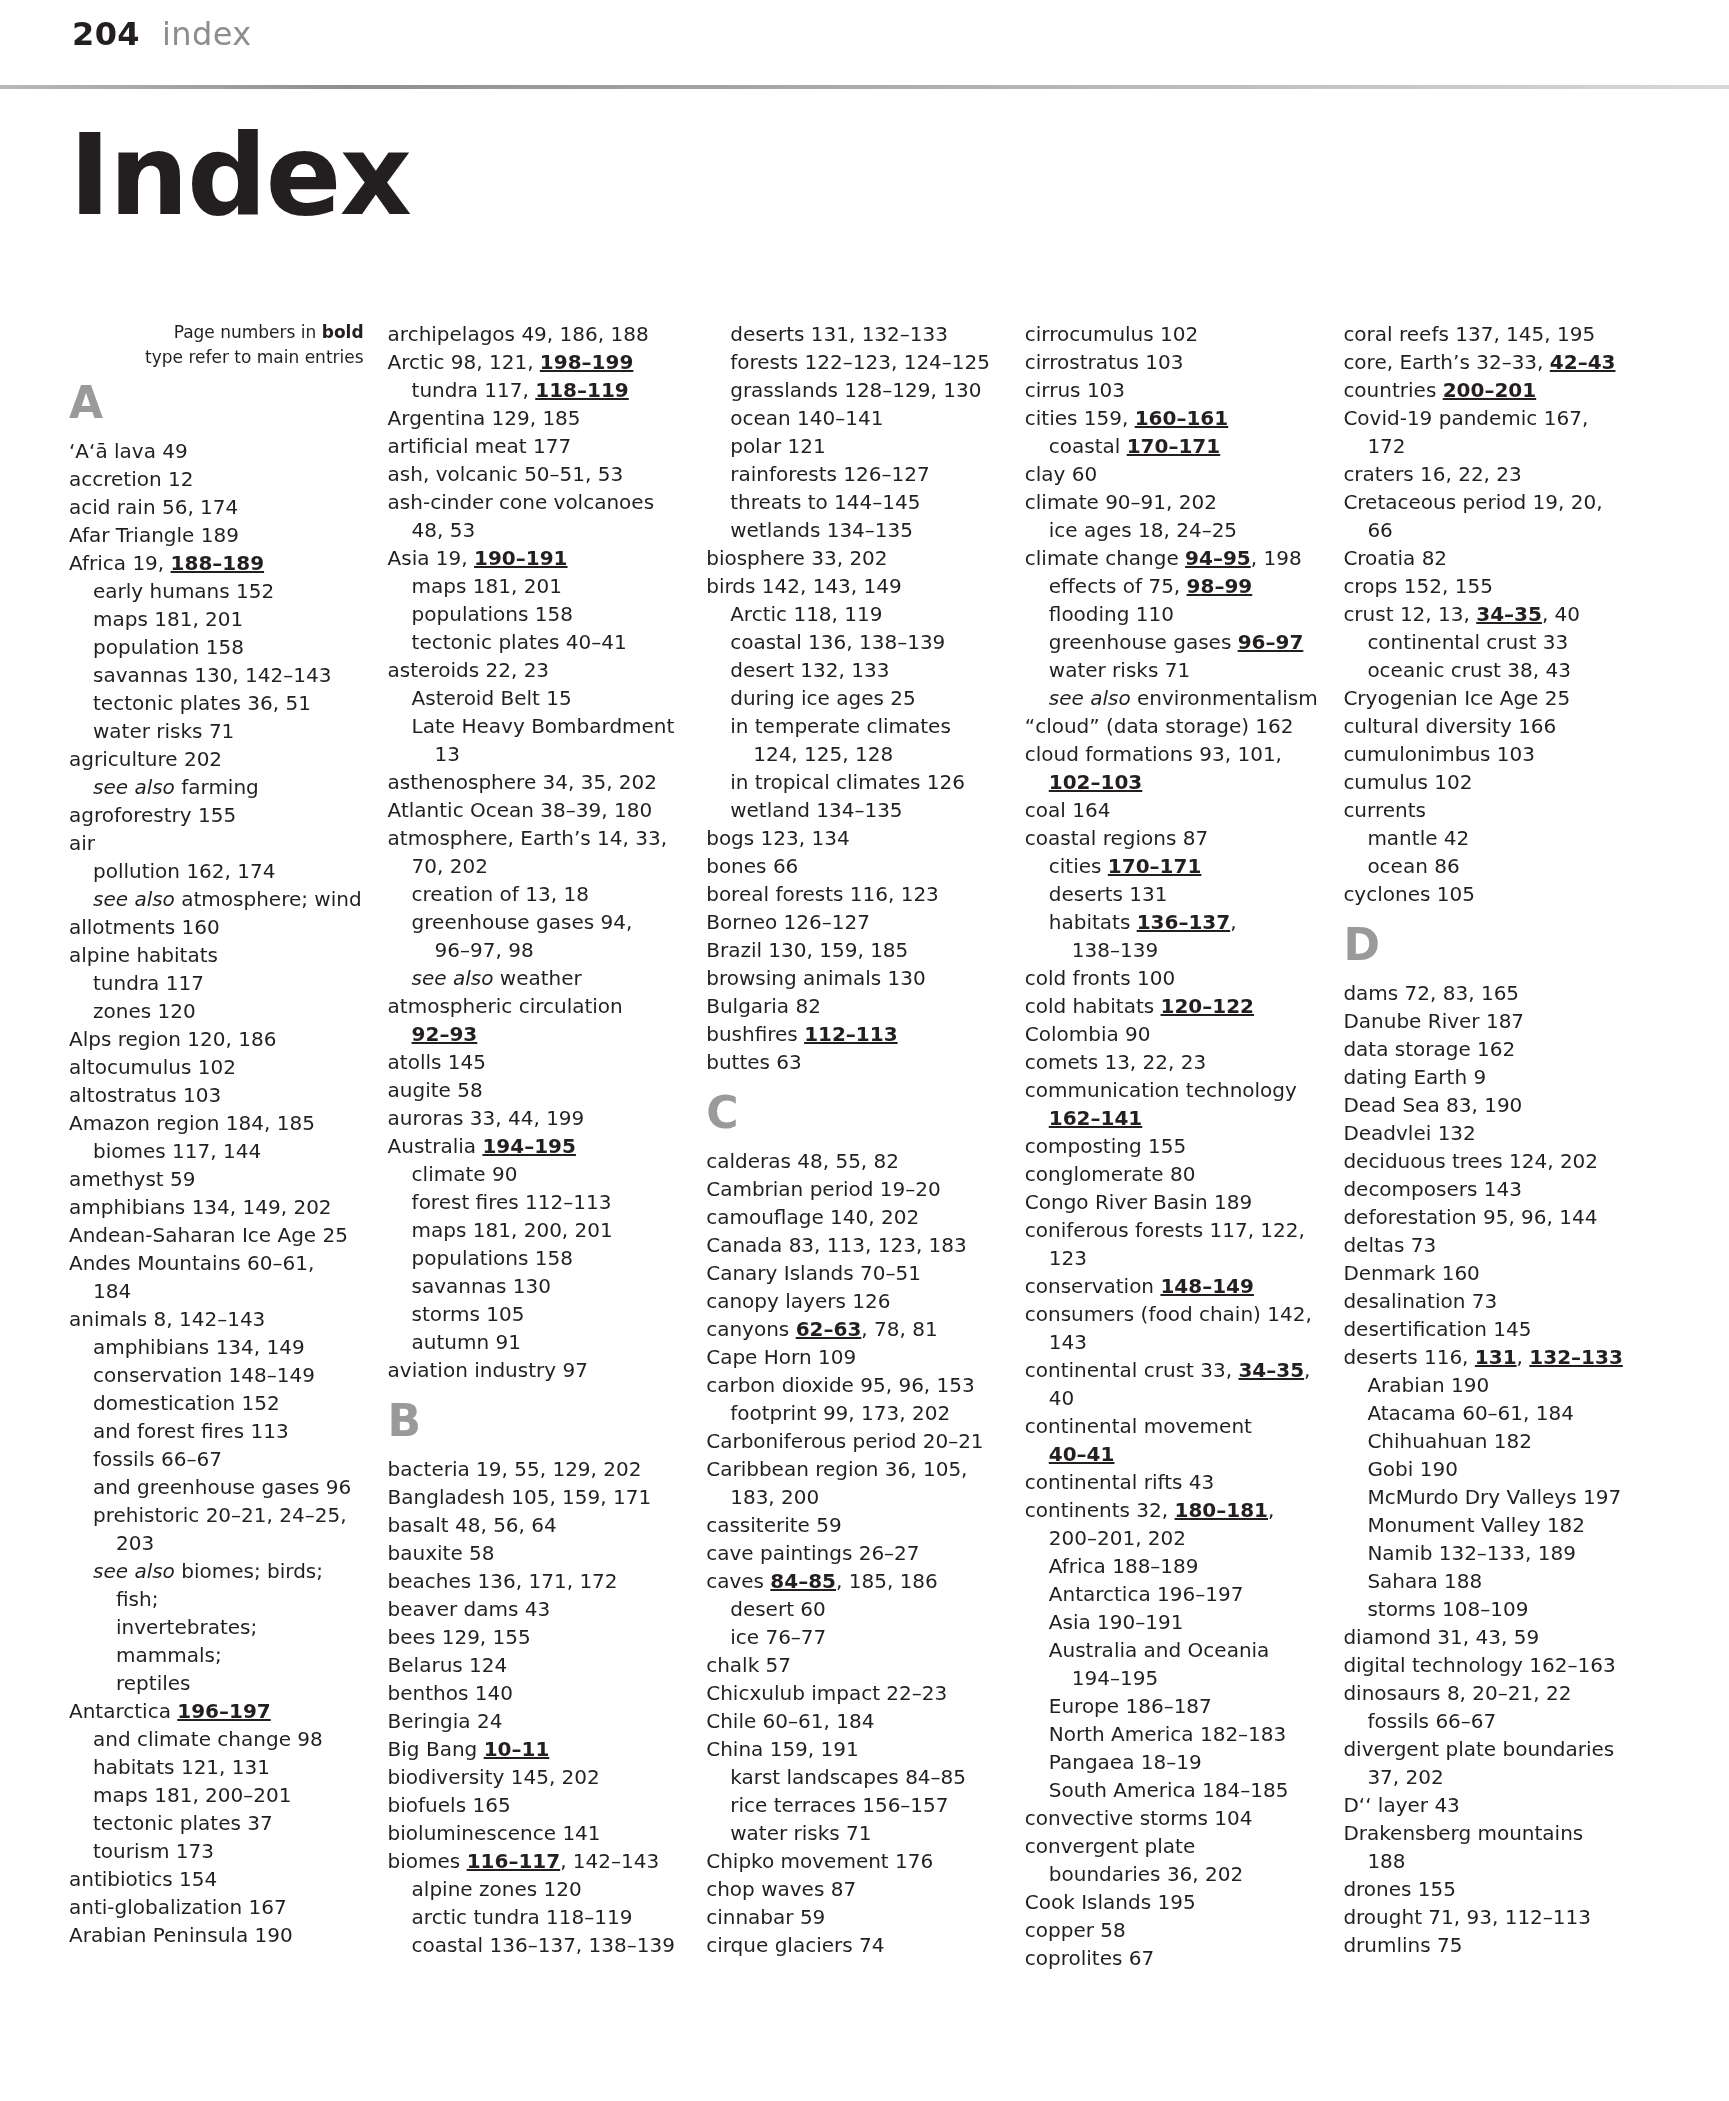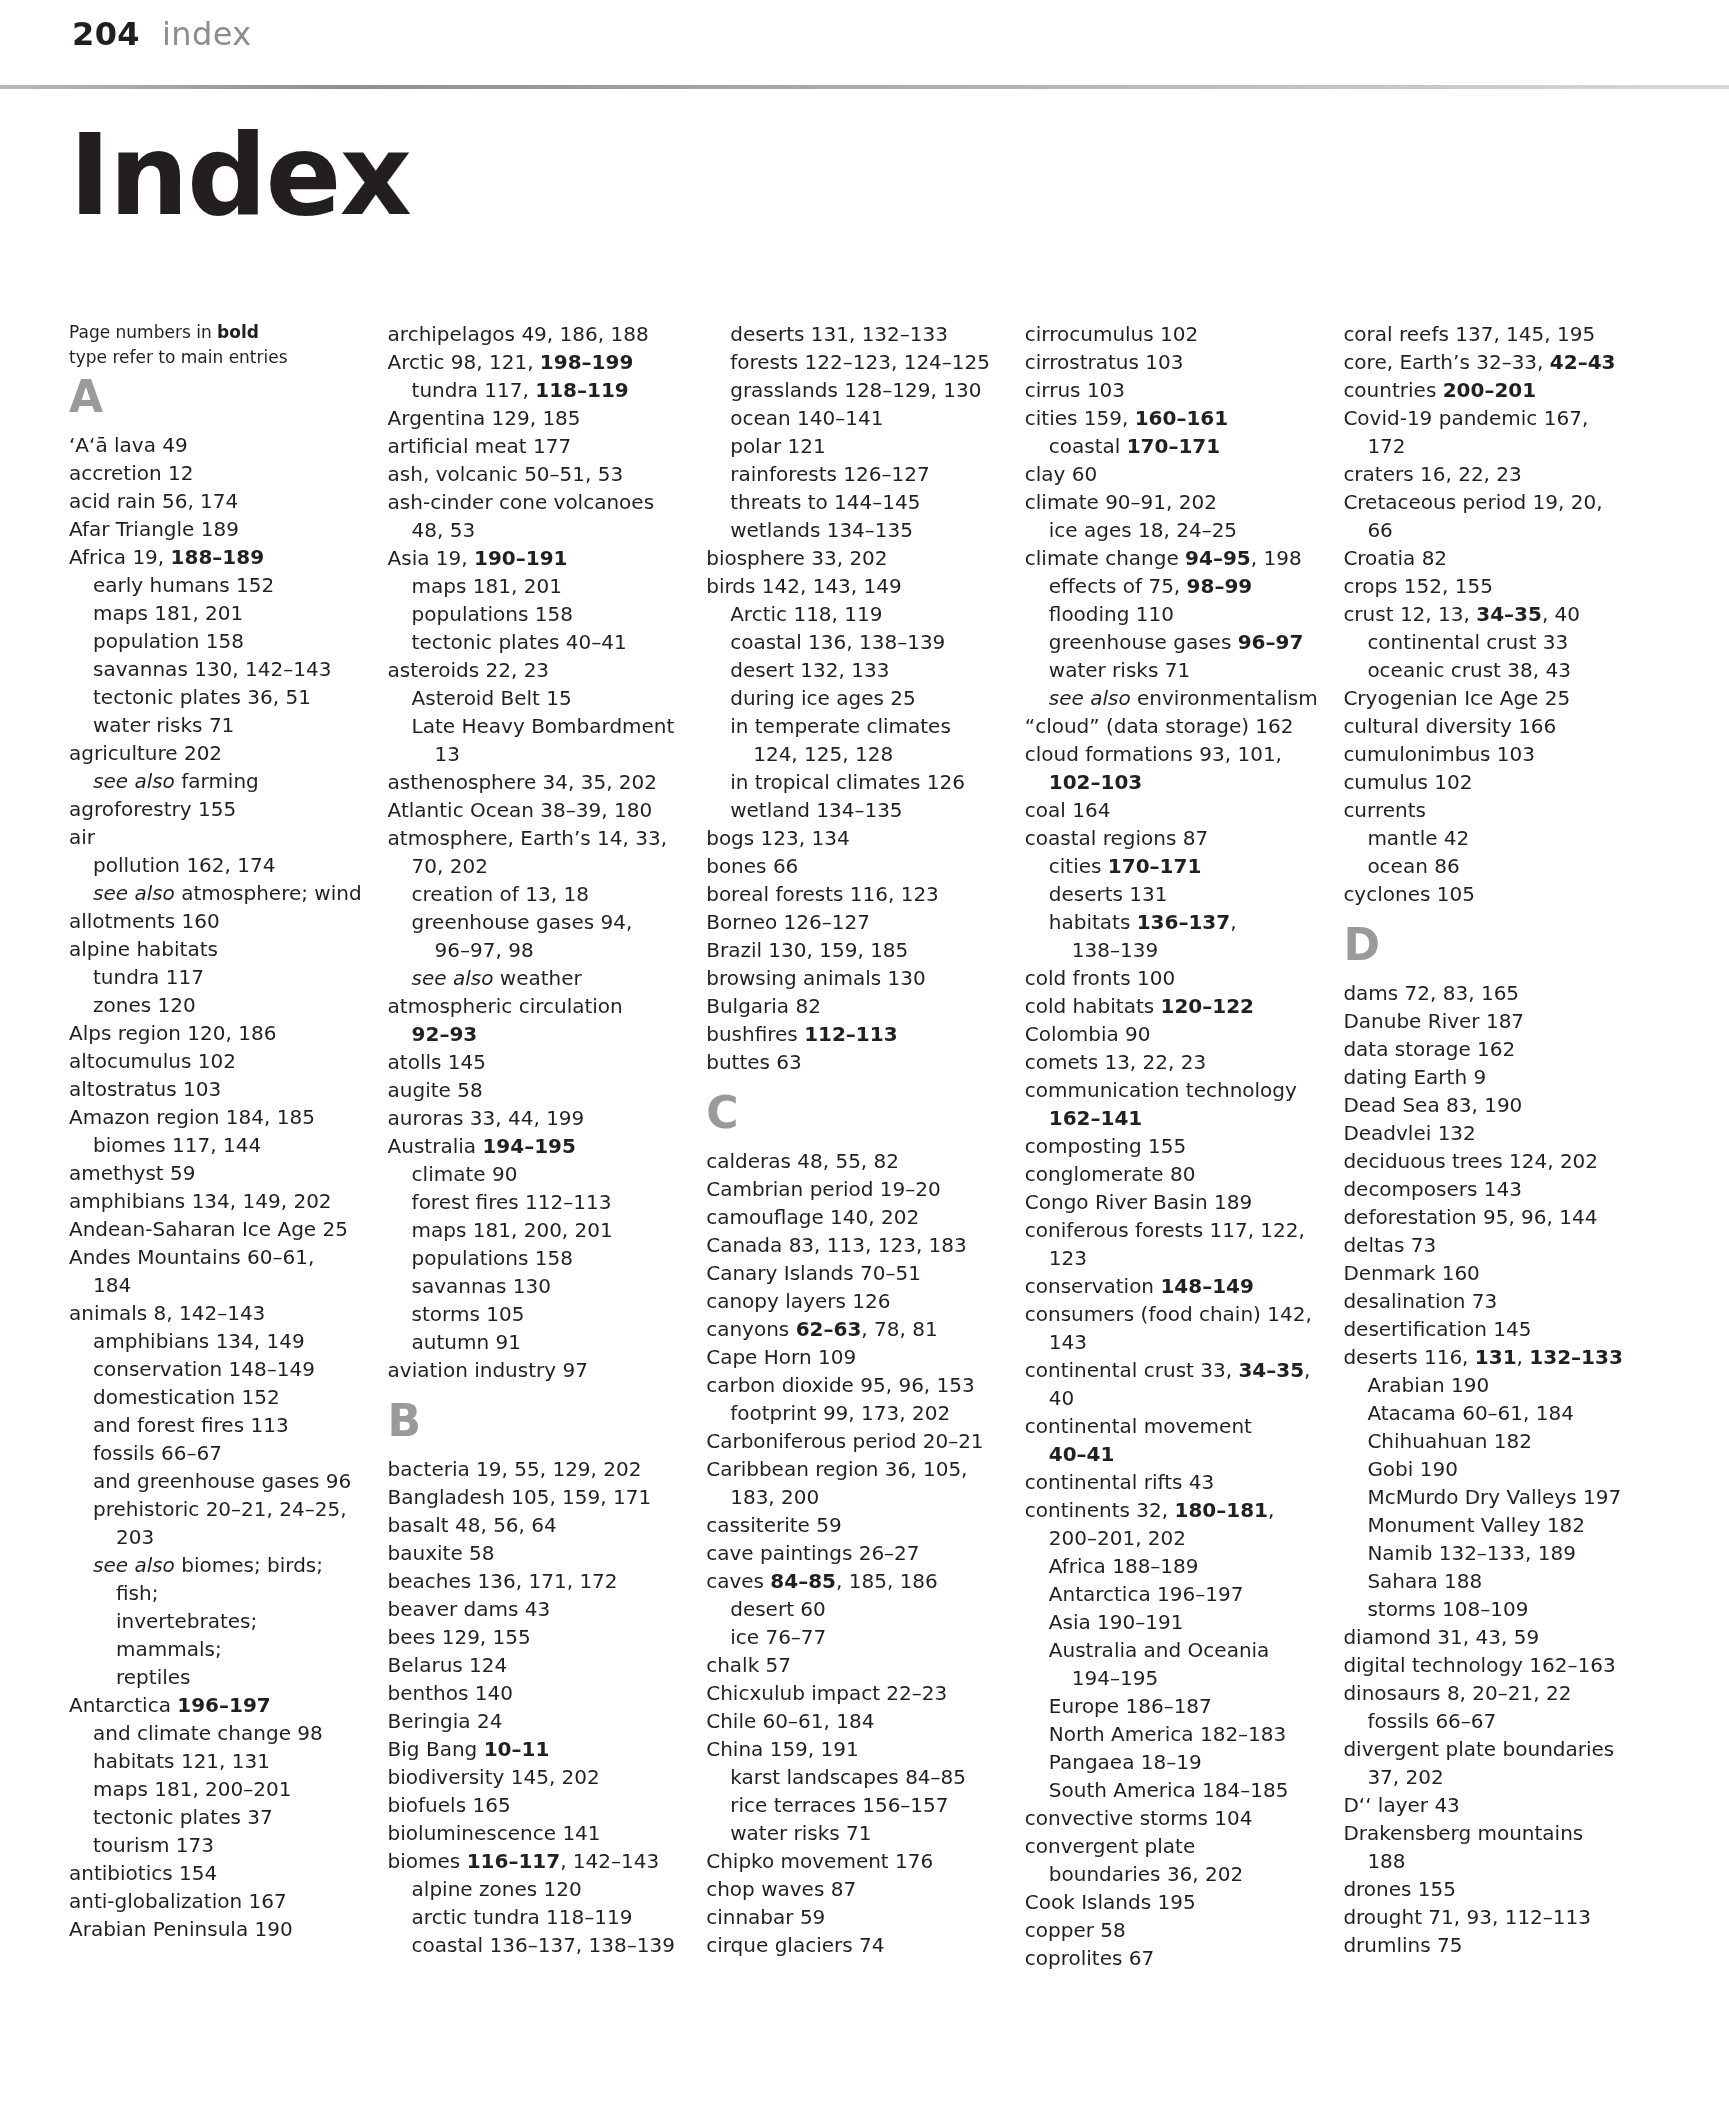--- a/index.html
+++ b/index.html
@@ -80,41 +80,42 @@
     box-sizing: border-box;
     font-size: 20px;
     line-height: 28px;
   }
   .col.c0 { width: 319px; }
 
   .note {
     font-size: 17px;
     line-height: 24.6px;
     color: #231f20;
-    margin-bottom: 6px;
+    margin-bottom: 12px;
+    text-align: right;
   }
   .note b { font-weight: bold; }
 
   .letter {
     font-size: 44px;
     font-weight: bold;
     color: #9a9a9a;
     line-height: 1;
     margin-top: 15.3px;
     margin-bottom: 12px;
   }
   .letter.first { margin-top: 0; }
 
   .entry {
     margin: 0;
     text-indent: 0;
   }
   .entry.sub { padding-left: 24px; }
   .entry.sub2 { padding-left: 47px; }
-  .entry b { font-weight: bold; }
+  .entry b { font-weight: bold; text-decoration: underline; }
   .entry i { font-style: italic; }
 </style>
 </head>
 <body>
 
 <div class="page">
 
   <div class="runhead">
     <span class="folio">204</span>
     <span class="label">index</span>

